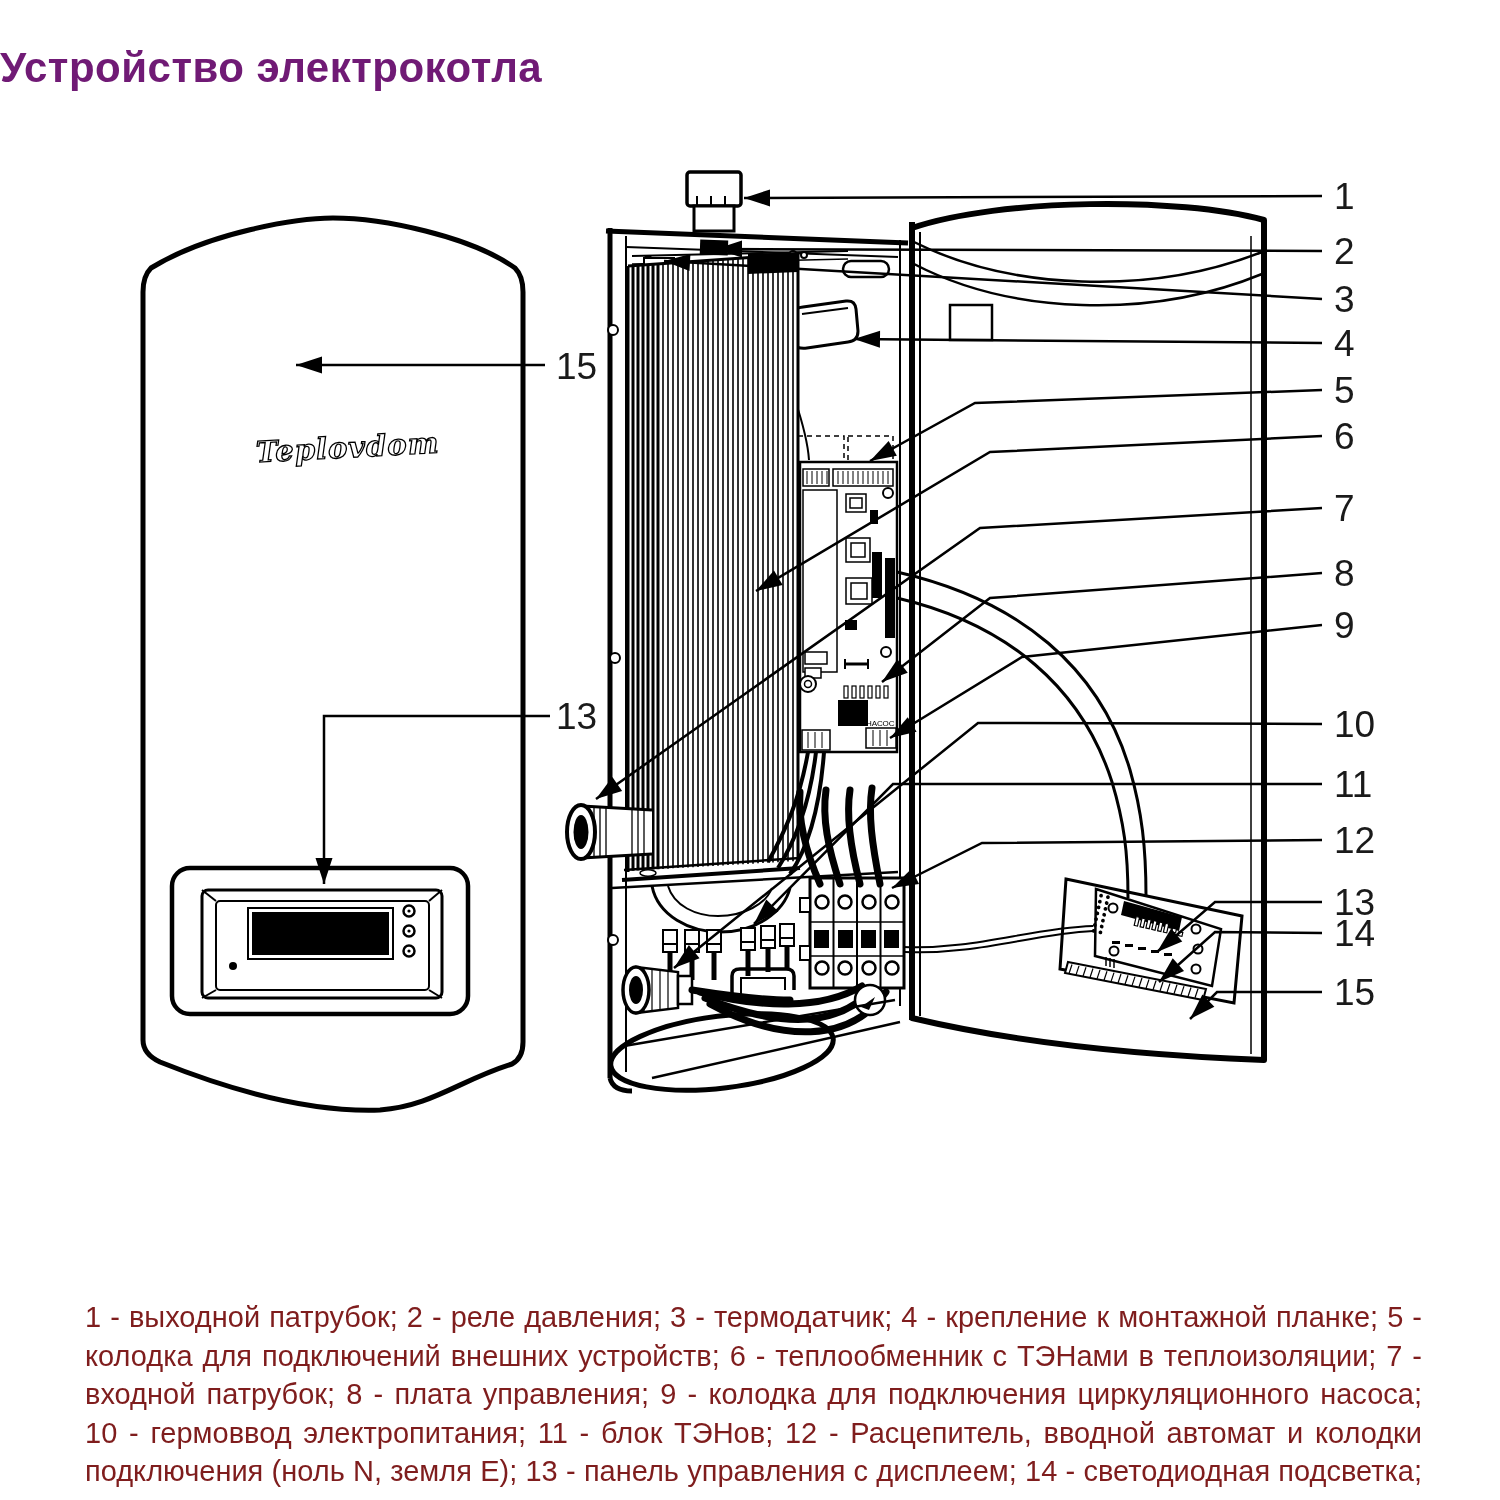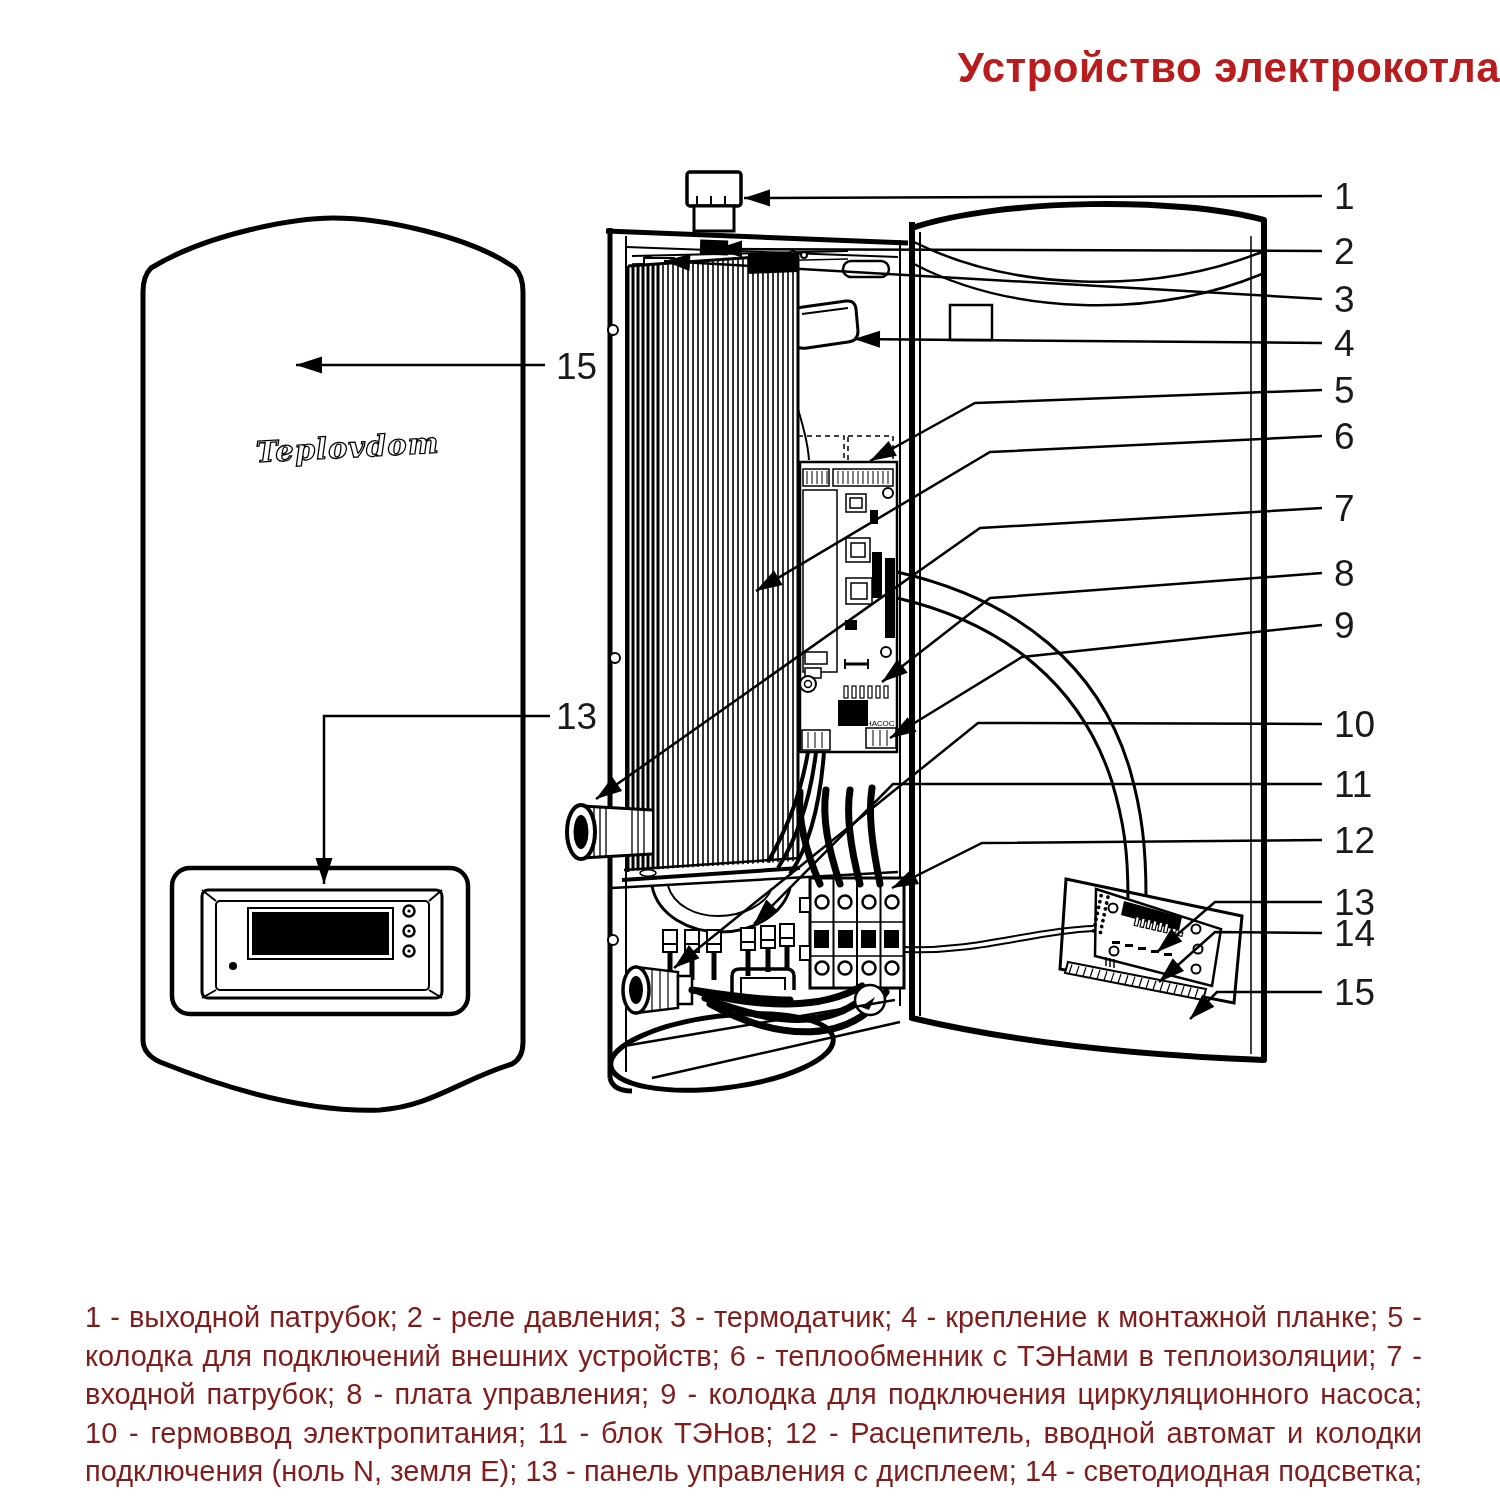--- a/index.html
+++ b/index.html
@@ -1,17 +1,17 @@
 <!DOCTYPE html>
 <html><head>
 <meta charset="utf-8">
 <style>
   html,body{margin:0;padding:0;background:#fff;}
   body{width:1500px;height:1500px;position:relative;font-family:"Liberation Sans",sans-serif;color:#111;overflow:hidden;}
-  .page-title{position:absolute;left:0;right:0;top:44px;text-align:right;font-size:42px;font-weight:bold;letter-spacing:.5px;color:#b91c1c;}
+  .page-title{position:absolute;left:0;right:0;top:44px;text-align:left;font-size:42px;font-weight:bold;letter-spacing:.5px;color:#701a75;}
   .legend{position:absolute;left:85px;top:1254px;width:1337px;font-size:29px;line-height:38.5px;text-align:justify;color:#7f1d1d;margin-top:44px;}
   svg{position:absolute;left:0;top:0;}
   .ln{stroke:#000;fill:none;}
   text.callout-num{font-family:"Liberation Sans",sans-serif;font-size:37px;fill:#1a1a1a;}
 </style>
 </head>
 <body>
 
 <div class="page-title">Устройство электрокотла</div>
 

